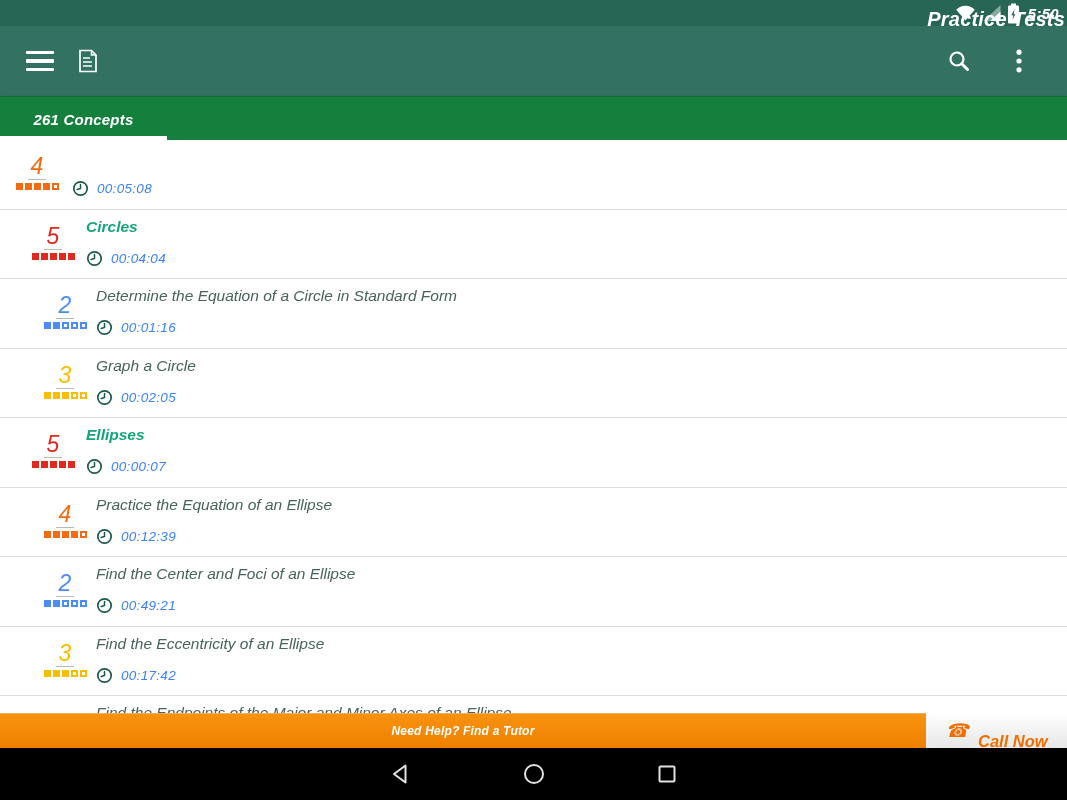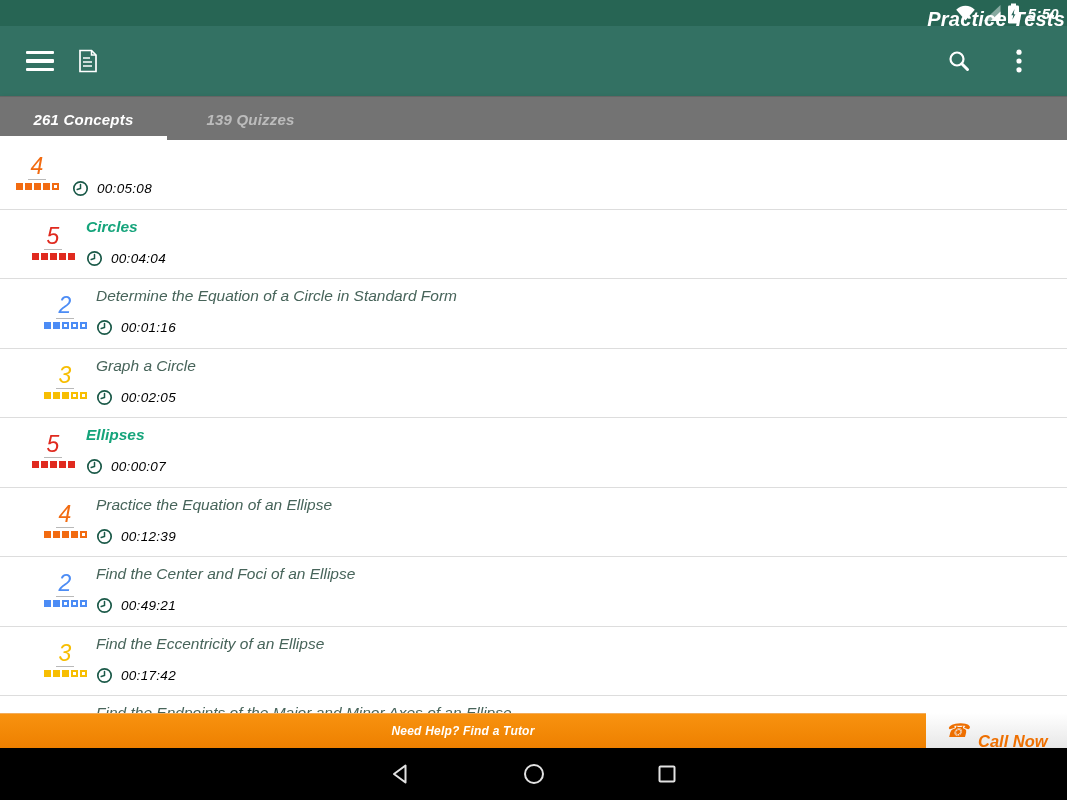--- a/index.html
+++ b/index.html
@@ -21,21 +21,21 @@
   .app-bar .title{
     color:#fff;font-size:20px;font-weight:bold;letter-spacing:.2px;margin-left:14px;
   }
   .hamburger{display:flex;flex-direction:column;gap:5px;width:28px;cursor:pointer;}
   .hamburger span{display:block;height:3.5px;background:#fff;border-radius:1px;}
   .doc-icon{margin-left:24px;display:flex;}
   .spacer{flex:1;}
   .icon-btn{display:flex;align-items:center;justify-content:center;width:44px;height:44px;cursor:pointer;}
   
   .tab-bar{
-    height:44px;background:#737373;display:flex;position:relative;
+    height:44px;background:#15803d;display:flex;position:relative;
     border-top:1px solid rgba(0,0,0,.12);
     box-shadow:0 3px 5px rgba(0,0,0,.28);
   }
   .tab{
     width:167px;display:flex;align-items:center;justify-content:center;
     font-size:15px;font-weight:bold;position:relative;cursor:pointer;letter-spacing:.2px;
   }
   .tab.active{color:#fff;}
   .tab.active::after{
     content:"";position:absolute;left:0;right:0;bottom:0;height:5px;background:#fff;
@@ -56,21 +56,21 @@
     padding:0 3px 1px 3px;border-bottom:1px solid #b9b9b9;
   }
   .squares{display:flex;justify-content:center;gap:2px;margin-top:3px;}
   .squares span{width:7px;height:7px;box-sizing:border-box;}
   .title{
     position:absolute;top:8px;right:2px;font-size:15.5px;color:#47645a;
     white-space:nowrap;overflow:hidden;text-overflow:ellipsis;
   }
   .title.cat{color:#15a47b;font-weight:bold;}
   .timeline{position:absolute;top:40px;display:flex;align-items:center;gap:8px;}
-  .timeline .time-text{font-size:13.5px;color:#000000;letter-spacing:.3px;}
+  .timeline .time-text{font-size:13.5px;color:#3b82f6;letter-spacing:.3px;}
   
   .banner{position:absolute;top:713px;left:0;right:0;height:35px;display:flex;z-index:5;}
   .banner-main{
     flex:1;background:linear-gradient(#f8920f,#ee8000);
     border-top:1px solid rgba(255,255,255,.35);
     display:flex;align-items:center;justify-content:center;cursor:pointer;
   }
   .banner-main .banner-text{color:#fff;font-size:12px;font-weight:bold;letter-spacing:.2px;}
   .call-now{
     width:141px;background:linear-gradient(#ffffff,#e7e7e7);
@@ -139,21 +139,20 @@
       <svg width="6" height="24" viewBox="0 0 6 24">
         <circle cx="3" cy="3.2" r="2.6" fill="#fff"></circle>
         <circle cx="3" cy="12" r="2.6" fill="#fff"></circle>
         <circle cx="3" cy="20.8" r="2.6" fill="#fff"></circle>
       </svg>
     </div>
   </div>
 
   <div class="tab-bar">
     <div class="tab active">261 Concepts</div>
-    <div class="tab inactive">139 Quizzes</div>
   </div>
 
   <div class="list" id="list">
       <div class="row l0">
         <div class="diff"><div class="num" style="color: rgb(242, 107, 17);">4</div><div class="squares">
             <span style="background: rgb(242, 107, 17);"></span>
             <span style="background: rgb(242, 107, 17);"></span>
             <span style="background: rgb(242, 107, 17);"></span>
             <span style="background: rgb(242, 107, 17);"></span>
             <span style="border: 2px solid rgb(242, 107, 17); background: rgb(255, 255, 255);"></span>

